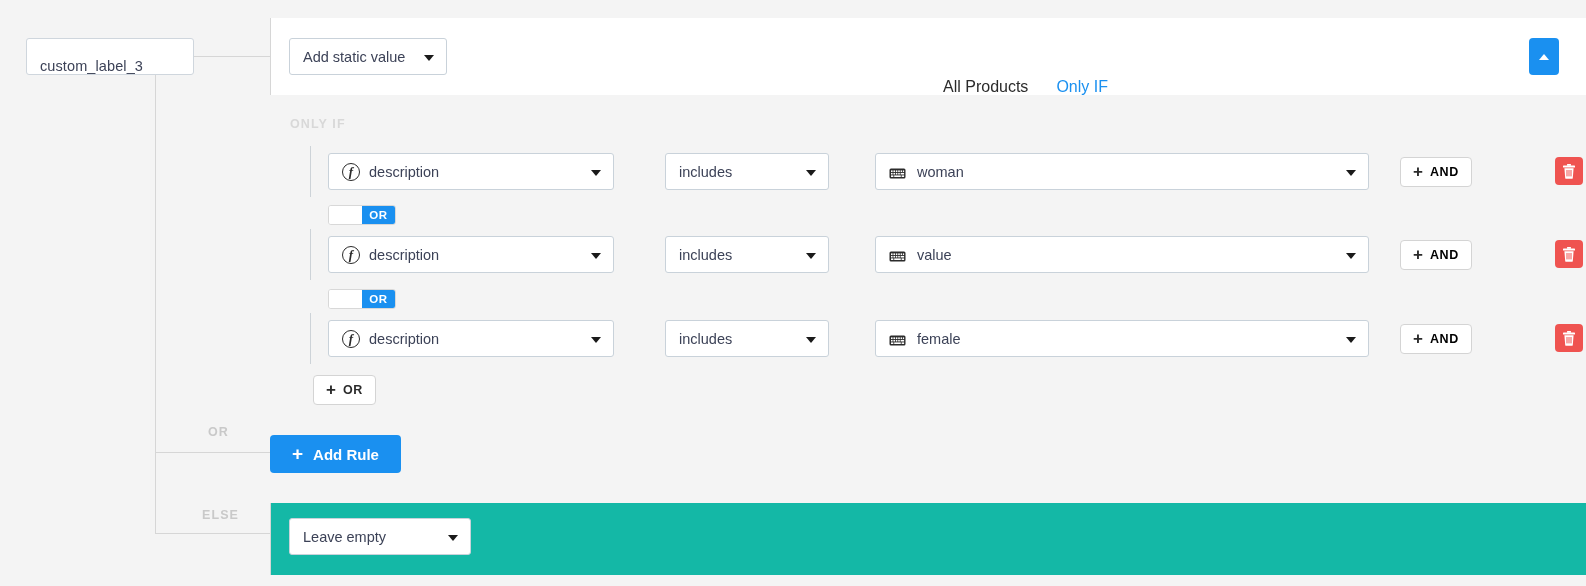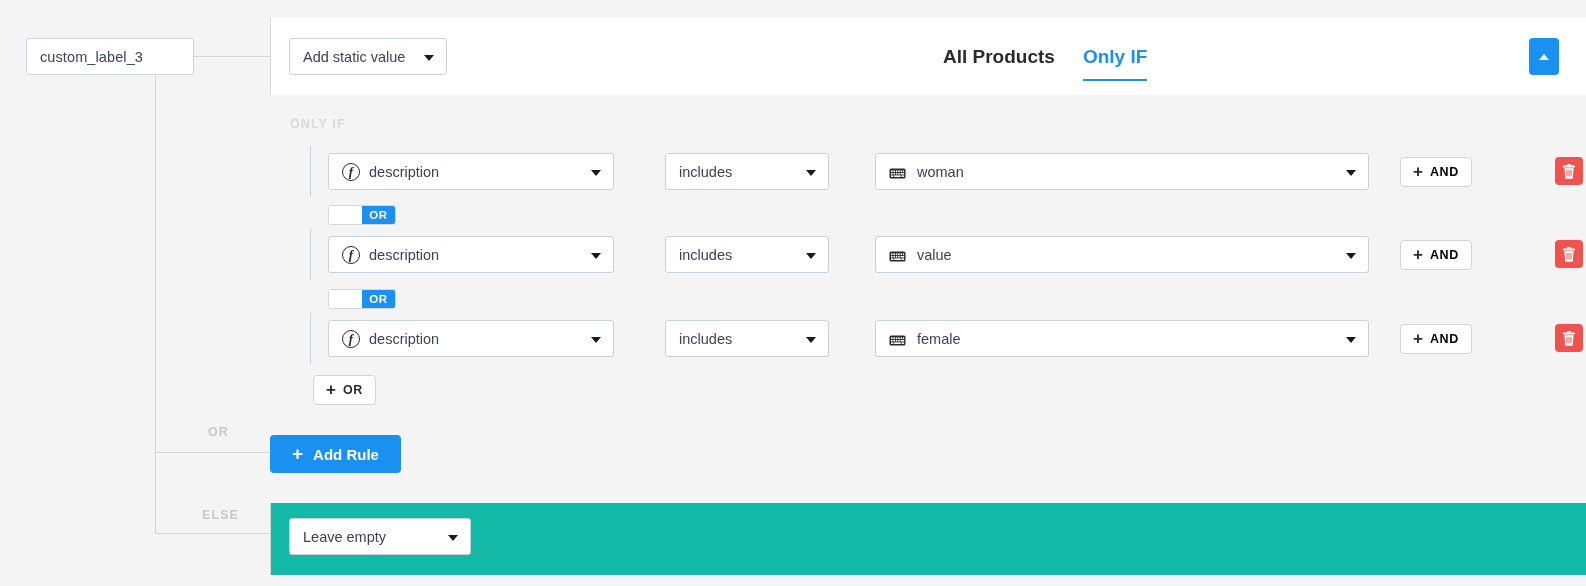--- a/index.html
+++ b/index.html
@@ -26,21 +26,21 @@
     position: absolute;
     left: 26px;
     top: 38px;
     width: 168px;
     height: 37px;
     box-sizing: border-box;
     background: #ffffff;
     border: 1px solid #cfd6dd;
     border-radius: 3px;
     display: flex;
-    align-items: center;
+    align-items: flex-end;
     padding: 0 13px;
     font-size: 14.5px;
     color: #3c4257;
     letter-spacing: .1px;
   }
   
   #stub-h {
     position: absolute;
     left: 194px;
     top: 56px;
@@ -194,26 +194,27 @@
   }
   #tabs {
     position: absolute;
     left: 672px;
     top: 28px;
     display: flex;
     align-items: flex-start;
     gap: 28px;
   }
   .tab {
-    font-size: 19px;
-    font-weight: bold;
+    font-size: 16px;
+    font-weight: normal;
     color: #2b2b2b;
     padding-bottom: 11px;
     cursor: pointer;
     white-space: nowrap;
+    margin-top: 32px;
   }
   .tab.active {
     color: #1a90f0;
     border-bottom: 2px solid #1a90f0;
   }
   #edit-values-btn {
     position: absolute;
     right: 66px;
     top: 20px;
     height: 37px;

